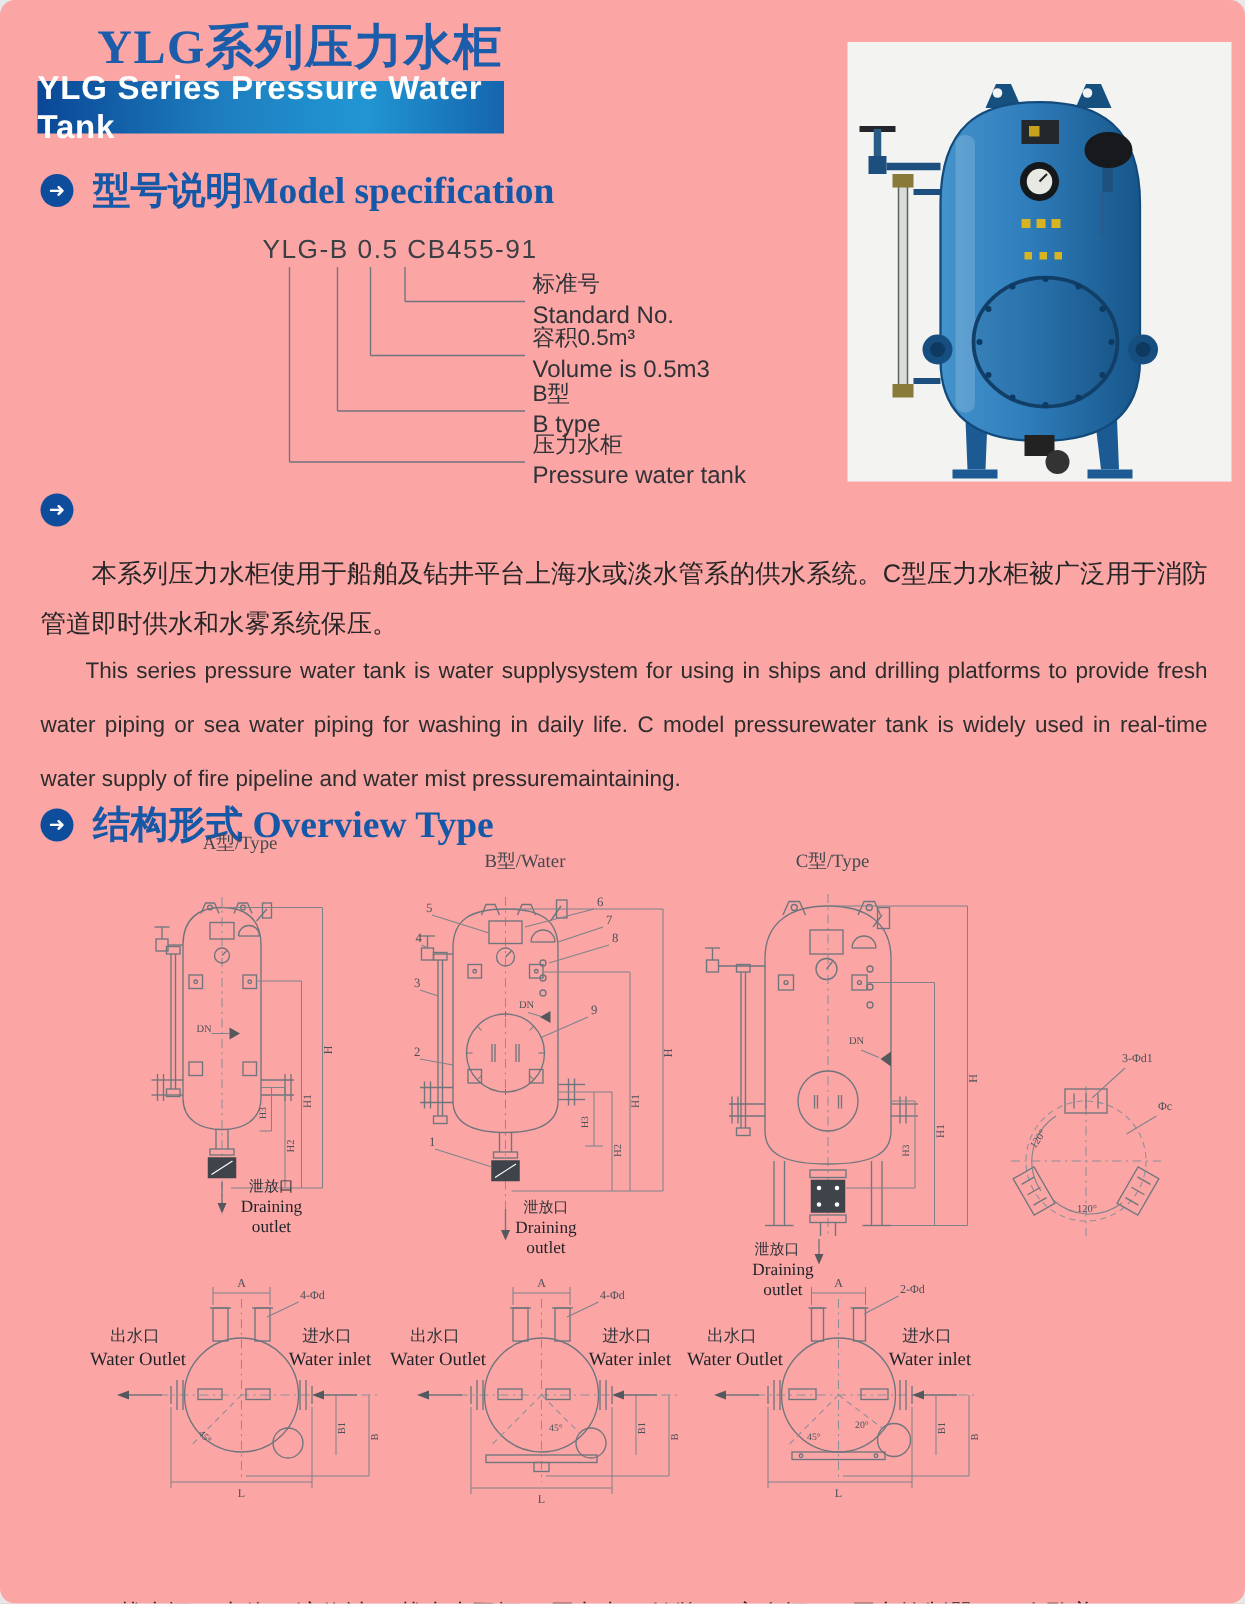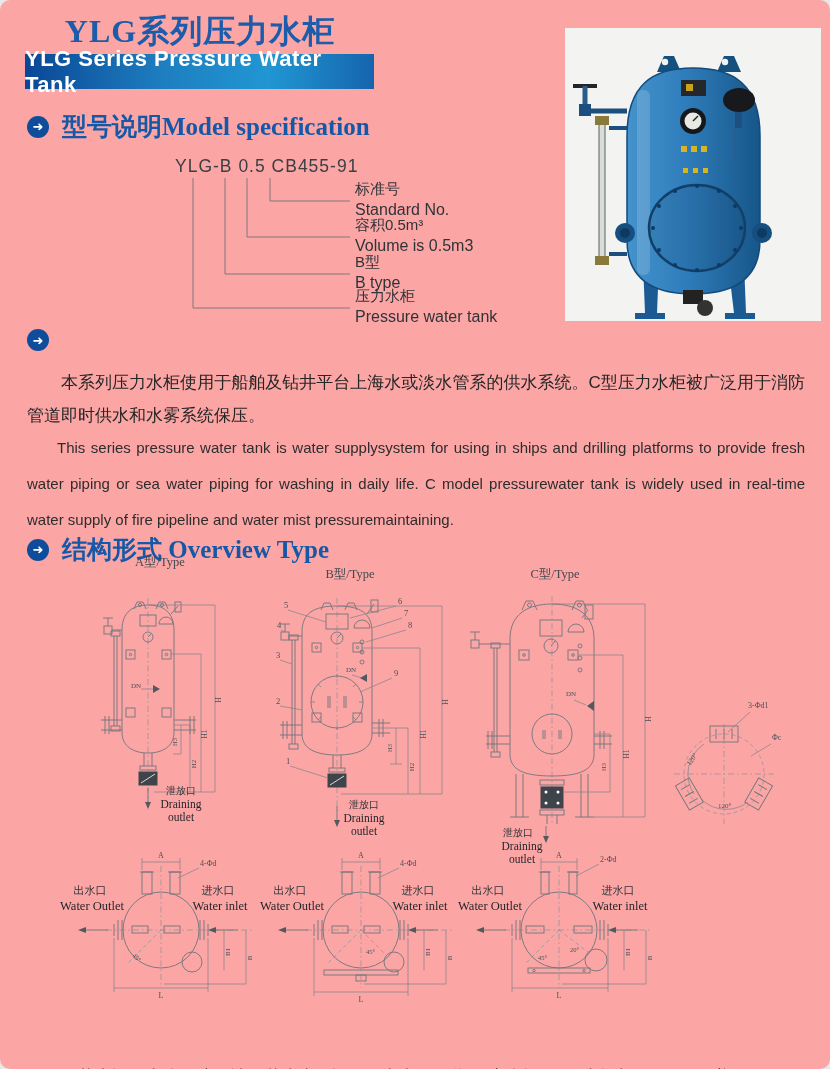--- a/index.html
+++ b/index.html
@@ -1,21 +1,21 @@
 <!DOCTYPE html>
 <html><head>
 <meta charset="utf-8">
 <style>
   html,body{margin:0;padding:0;background:#e8e8e8;}
   .page{position:relative;width:830px;height:1069px;background:#fca5a5;overflow:hidden;
         font-family:"Liberation Sans","DejaVu Sans",sans-serif;color:#222;border-radius:10px;}
   .page-title{position:absolute;left:25px;top:10px;width:350px;text-align:center;
         font-family:"Liberation Serif","DejaVu Serif",serif;font-weight:bold;
         font-size:32px;color:#1b5cab;letter-spacing:1px;}
-  .banner{position:absolute;left:25px;top:54px;width:349px;height:35px;
+  .banner{position:absolute;left:25px;top:54px;width:311px;height:35px;
         background:linear-gradient(90deg,#0a4796 0%,#1e7fc0 40%,#2196d3 70%,#1565ad 100%);
         color:#fff;font-weight:bold;font-size:22px;display:flex;align-items:center;
         justify-content:center;letter-spacing:.5px;}
   .sec{position:absolute;display:flex;align-items:center;gap:13px;}
   .bullet{width:22px;height:22px;border-radius:50%;background:#0d4d9c;color:#fff;
         display:flex;align-items:center;justify-content:center;font-size:13px;
         font-weight:bold;flex:0 0 22px;}
   .sec-title{font-family:"Liberation Serif","DejaVu Serif",serif;font-weight:bold;
         font-size:25px;color:#1558a7;white-space:nowrap;text-align:right;}
   .para{position:absolute;left:27px;width:778px;text-align:justify;color:#262626;}
@@ -164,21 +164,21 @@
   </div>
   <div class="para para-cn">本系列压力水柜使用于船舶及钻井平台上海水或淡水管系的供水系统。C型压力水柜被广泛用于消防管道即时供水和水雾系统保压。</div>
   <div class="para para-en">This series pressure water tank is water supplysystem for using in ships and drilling platforms to provide fresh water piping or sea water piping for washing in daily life. C model pressurewater tank is widely used in real-time water supply of fire pipeline and water mist pressuremaintaining.</div>
 
   <div class="sec" style="left:27px;top:533px">
     <span class="bullet">➜</span>
     <span class="sec-title">结构形式 Overview Type</span>
   </div>
 
   <div class="type-label" style="left:95px;top:554px">A型/Type</div>
-  <div class="type-label" style="left:285px;top:566px">B型/Type</div>
+  <div class="type-label" style="left:285px;top:566px">B型/Water</div>
   <div class="type-label" style="left:490px;top:566px">C型/Type</div>
 
   <svg style="left:93px;top:582px" width="175" height="250" viewBox="0 0 175 250">
     <line class="cl" x1="55" y1="16" x2="55" y2="228"></line>
     <g class="ln">
       <path d="M29,48 C29,30 40,23 55,23 C70,23 81,30 81,48"></path>
       <line x1="29" y1="48" x2="29" y2="150"></line>
         <line x1="81" y1="48" x2="81" y2="150"></line>
       <path d="M29,150 C29,165 41,171 55,171 C69,171 81,165 81,150"></path>
       <path d="M41,27 l3,-7 h6 l3,7"></path>

